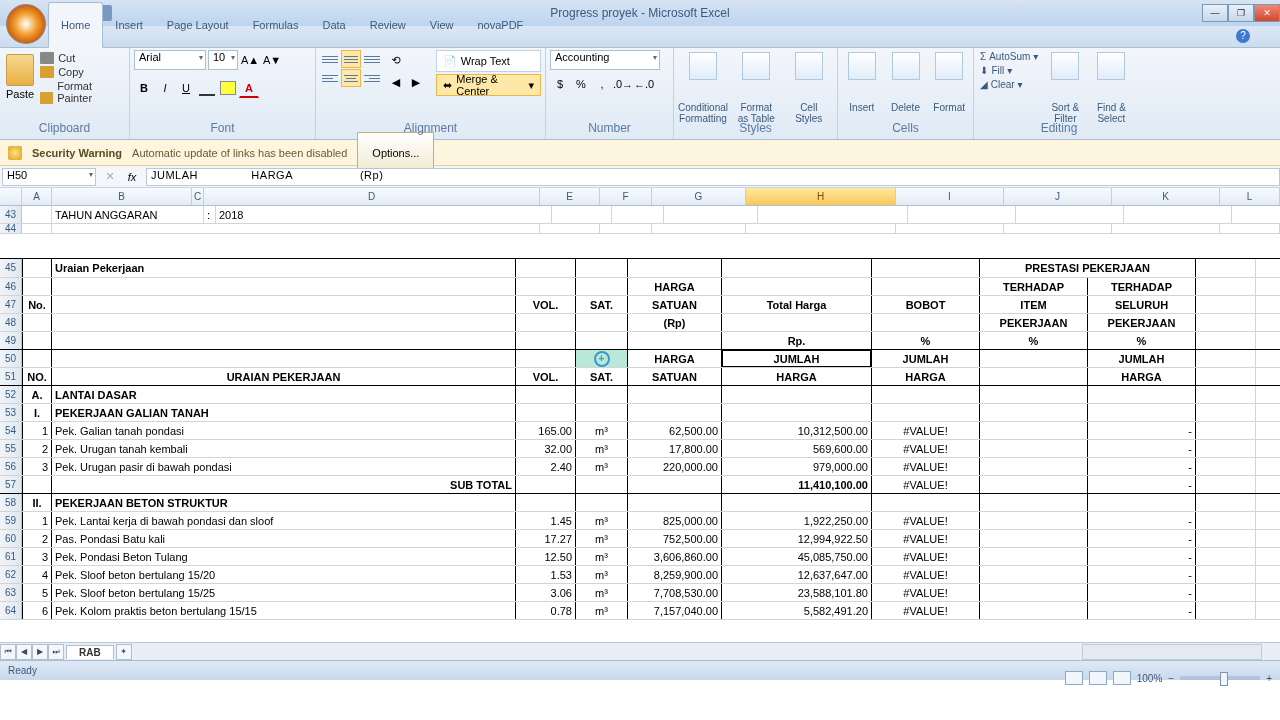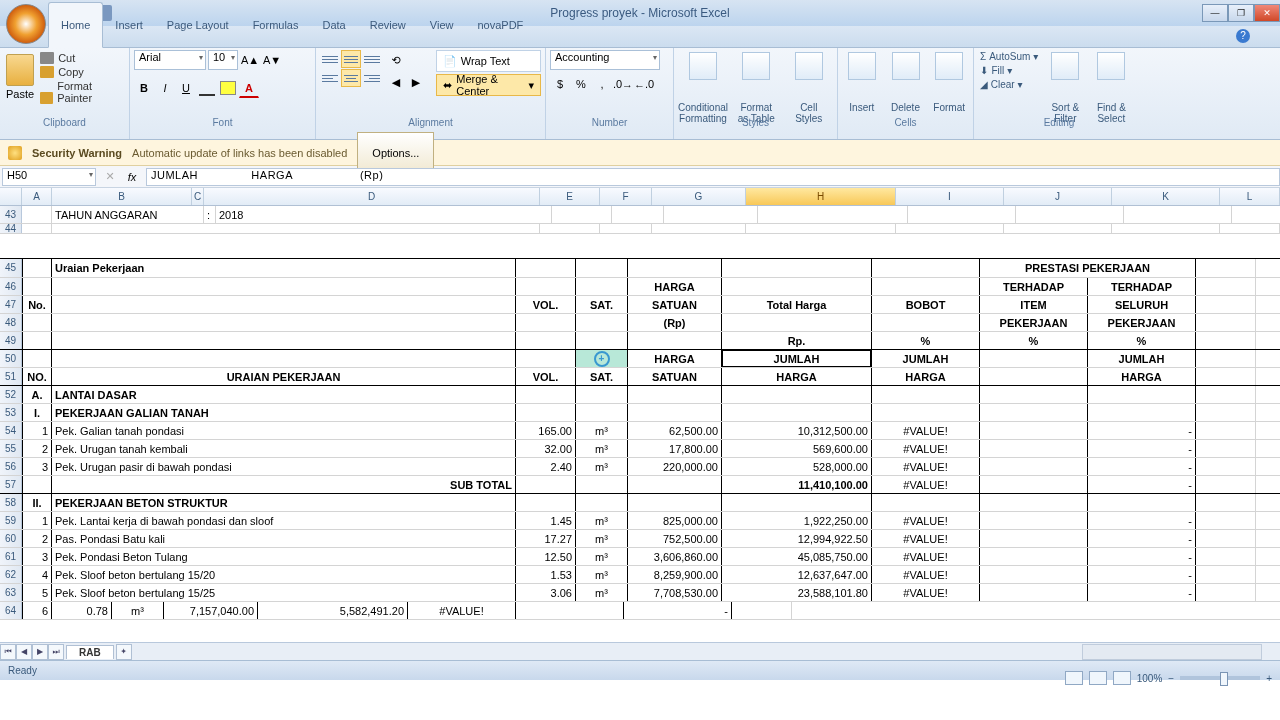--- a/index.html
+++ b/index.html
@@ -17,21 +17,21 @@
 
 
 .ribbon-tabs { height: 22px; background: linear-gradient(#dbe7f4,#cbdcee); display: flex; align-items: flex-end; padding-left: 48px; border-bottom: 1px solid #a8bdd4; position: relative; }
 .rtab { padding: 16px 12px; color: #3c5a7c; font-size: 11px; cursor: pointer; }
 .rtab.active { background: #f2f6fb; border: 1px solid #a8bdd4; border-bottom: 1px solid #f2f6fb; border-radius: 3px 3px 0 0; margin-bottom: -1px; }
 .help-btn { position: absolute; right: 30px; top: 3px; width: 14px; height: 14px; background: #3a7ad0; border-radius: 50%; color: #fff; font-size: 10px; text-align: center; line-height: 14px; }
 
 
 .ribbon { height: 92px; background: linear-gradient(#f2f6fb,#e0eaf5); border-bottom: 1px solid #a8bdd4; display: flex; }
 .rgroup { border-right: 1px solid #c0d2e6; padding: 2px 4px 0; display: flex; flex-direction: column; position: relative; }
-.rgroup-label { position: absolute; bottom: 11px; left: 0; right: 0; text-align: center; color: #5a7aa0; font-size: 10px; }
+.rgroup-label { position: absolute; bottom: 4px; left: 0; right: 0; text-align: center; color: #5a7aa0; font-size: 12px; }
 .rgroup-body { flex: 1; display: flex; align-items: flex-start; gap: 4px; }
 
 .clip-left { display: flex; flex-direction: column; align-items: center; gap: 2px; padding: 4px 2px; }
 .paste-icon { width: 28px; height: 32px; background: linear-gradient(#f8d890,#e8b040); border: 1px solid #c0a050; border-radius: 2px; }
 .clip-right { display: flex; flex-direction: column; gap: 2px; font-size: 11px; color: #333; padding-top: 2px; }
 .clip-item { display: flex; align-items: flex-end; gap: 4px; }
 .mini-icon { width: 14px; height: 12px; background: #d8a030; border-radius: 1px; }
 
 .font-top { display: flex; gap: 2px; align-items: center; }
 .combo { border: 1px solid #aac0d8; background: #fff; height: 20px; font-size: 11px; padding: 0 14px 0 4px; position: relative; }
@@ -536,21 +536,21 @@
           <div class="cell cK thick-r rgt">-</div>
           <div class="cell cL"></div>
         </div>
         <div class="row">
           <div class="rh">56</div>
           <div class="cell cA thick-l thick-r rgt">3</div>
           <div class="cell thick-r" style="width:464px">Pek. Urugan pasir di bawah pondasi</div>
           <div class="cell cE thick-r rgt">2.40</div>
           <div class="cell cF thick-r ctr">m³</div>
           <div class="cell cG thick-r rgt">220,000.00</div>
-          <div class="cell cH thick-r rgt">528,000.00</div>
+          <div class="cell cH thick-r rgt">979,000.00</div>
           <div class="cell cI thick-r ctr">#VALUE!</div>
           <div class="cell cJ thick-r"></div>
           <div class="cell cK thick-r rgt">-</div>
           <div class="cell cL"></div>
         </div>
       </div>
 
   <div class="row thick-b">
         <div class="rh">57</div>
     <div class="cell cA thick-l thick-r"></div>
@@ -641,20 +641,21 @@
           <div class="cell cG thick-r rgt">7,708,530.00</div>
           <div class="cell cH thick-r rgt">23,588,101.80</div>
           <div class="cell cI thick-r ctr">#VALUE!</div>
           <div class="cell cJ thick-r"></div>
           <div class="cell cK thick-r rgt">-</div>
           <div class="cell cL"></div>
         </div>
         <div class="row">
           <div class="rh">64</div>
           <div class="cell cA thick-l thick-r rgt">6</div>
+          <div class="cell thick-r" style="width:464px">Pek. Kolom praktis beton bertulang 15/15</div>
           <div class="cell cE thick-r rgt">0.78</div>
           <div class="cell cF thick-r ctr">m³</div>
           <div class="cell cG thick-r rgt">7,157,040.00</div>
           <div class="cell cH thick-r rgt">5,582,491.20</div>
           <div class="cell cI thick-r ctr">#VALUE!</div>
           <div class="cell cJ thick-r"></div>
           <div class="cell cK thick-r rgt">-</div>
           <div class="cell cL"></div>
         </div>
       </div>

